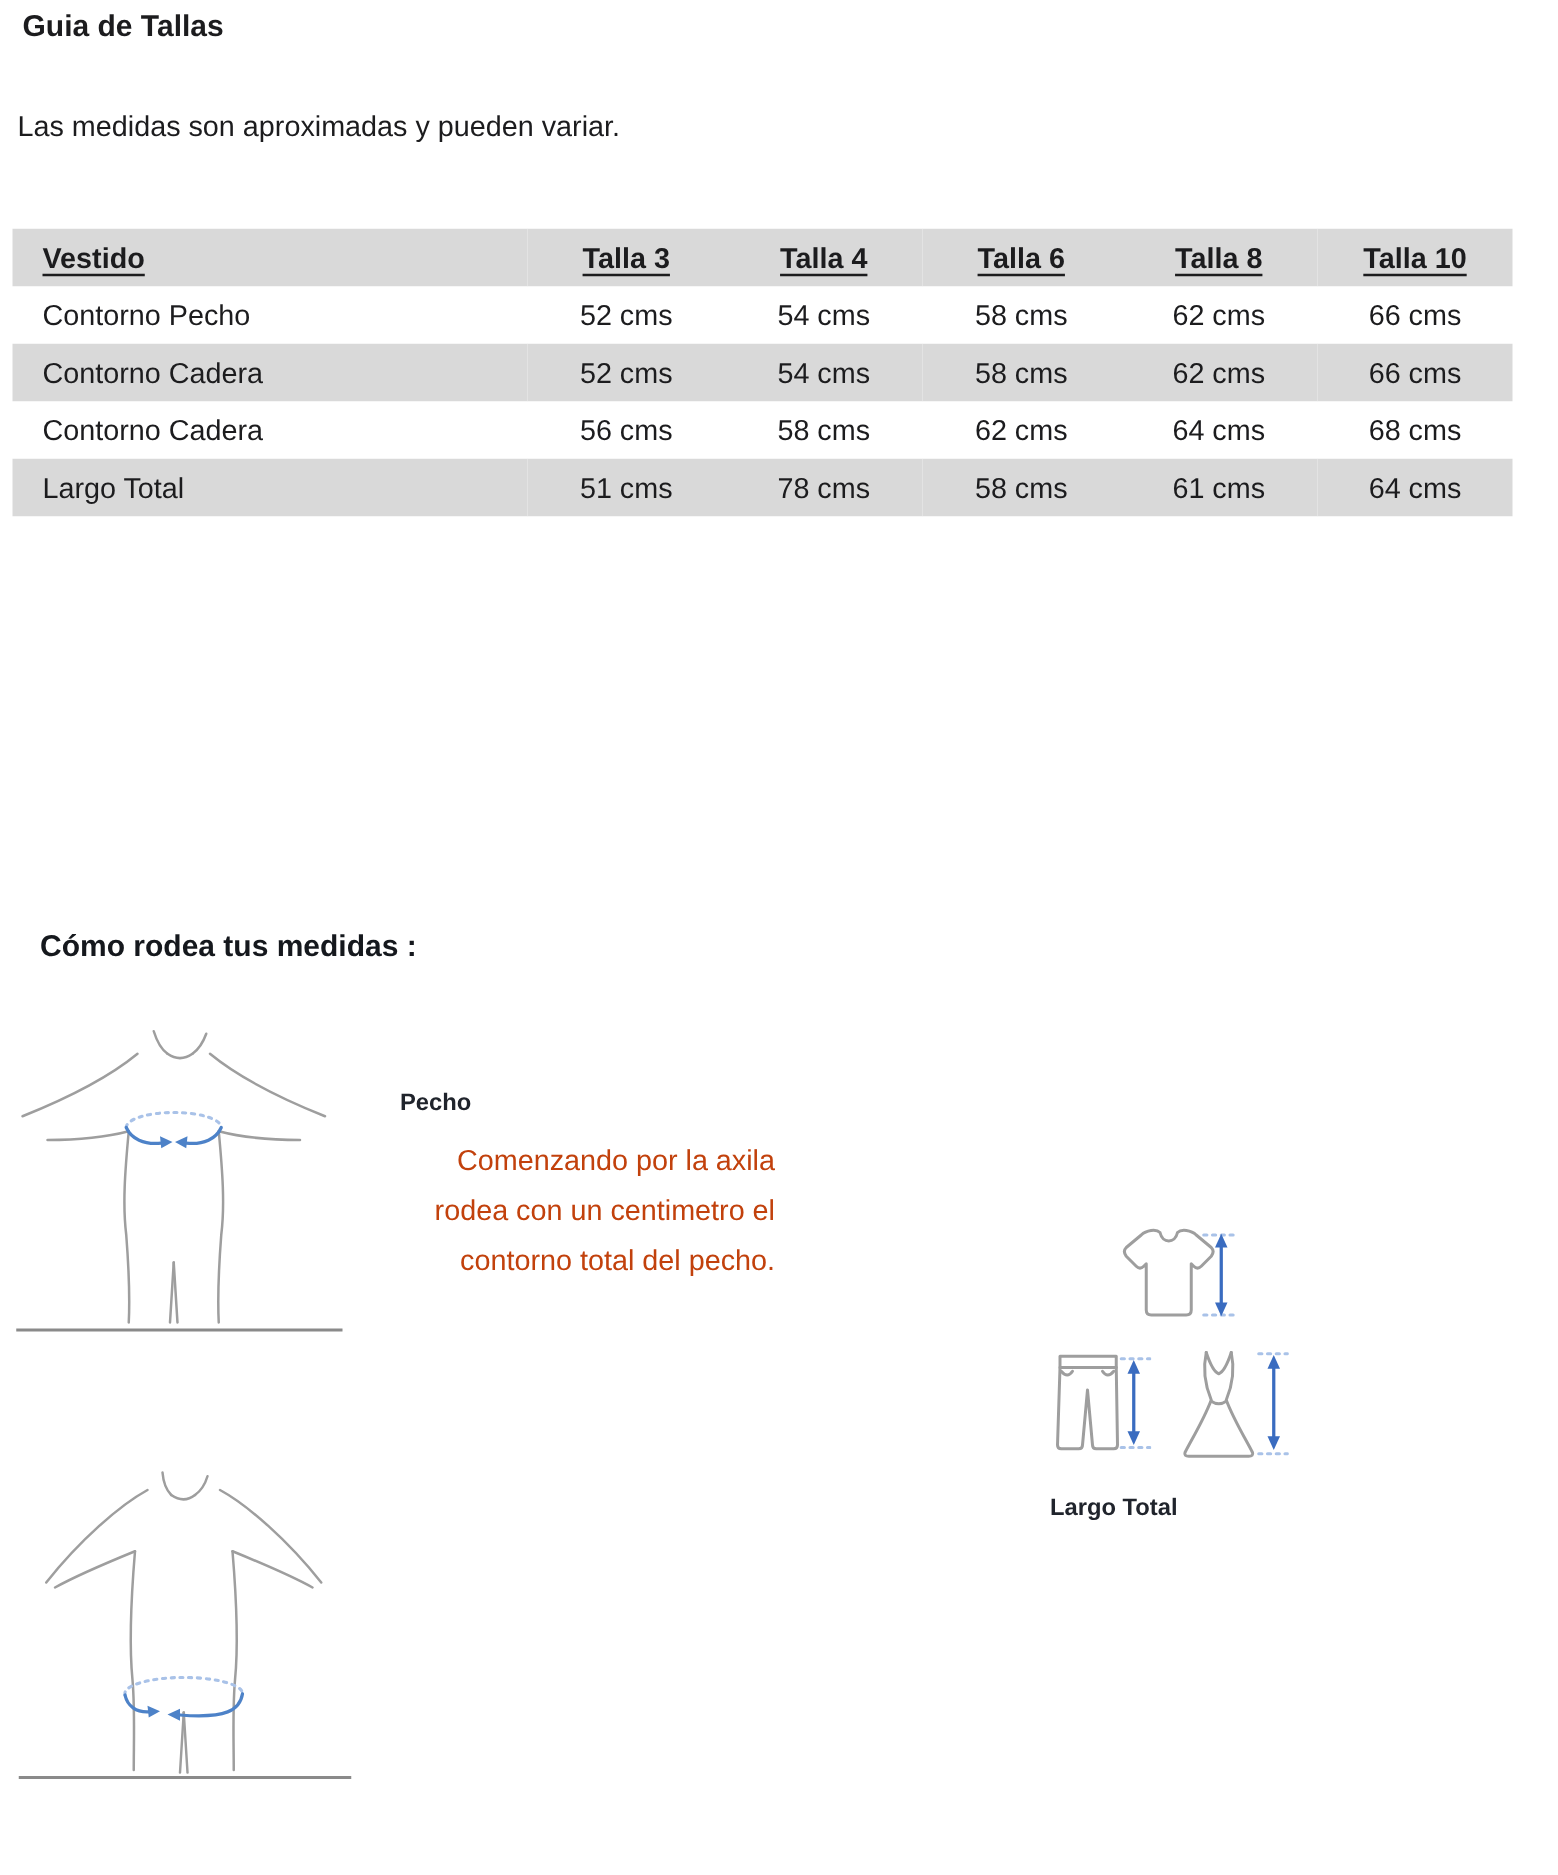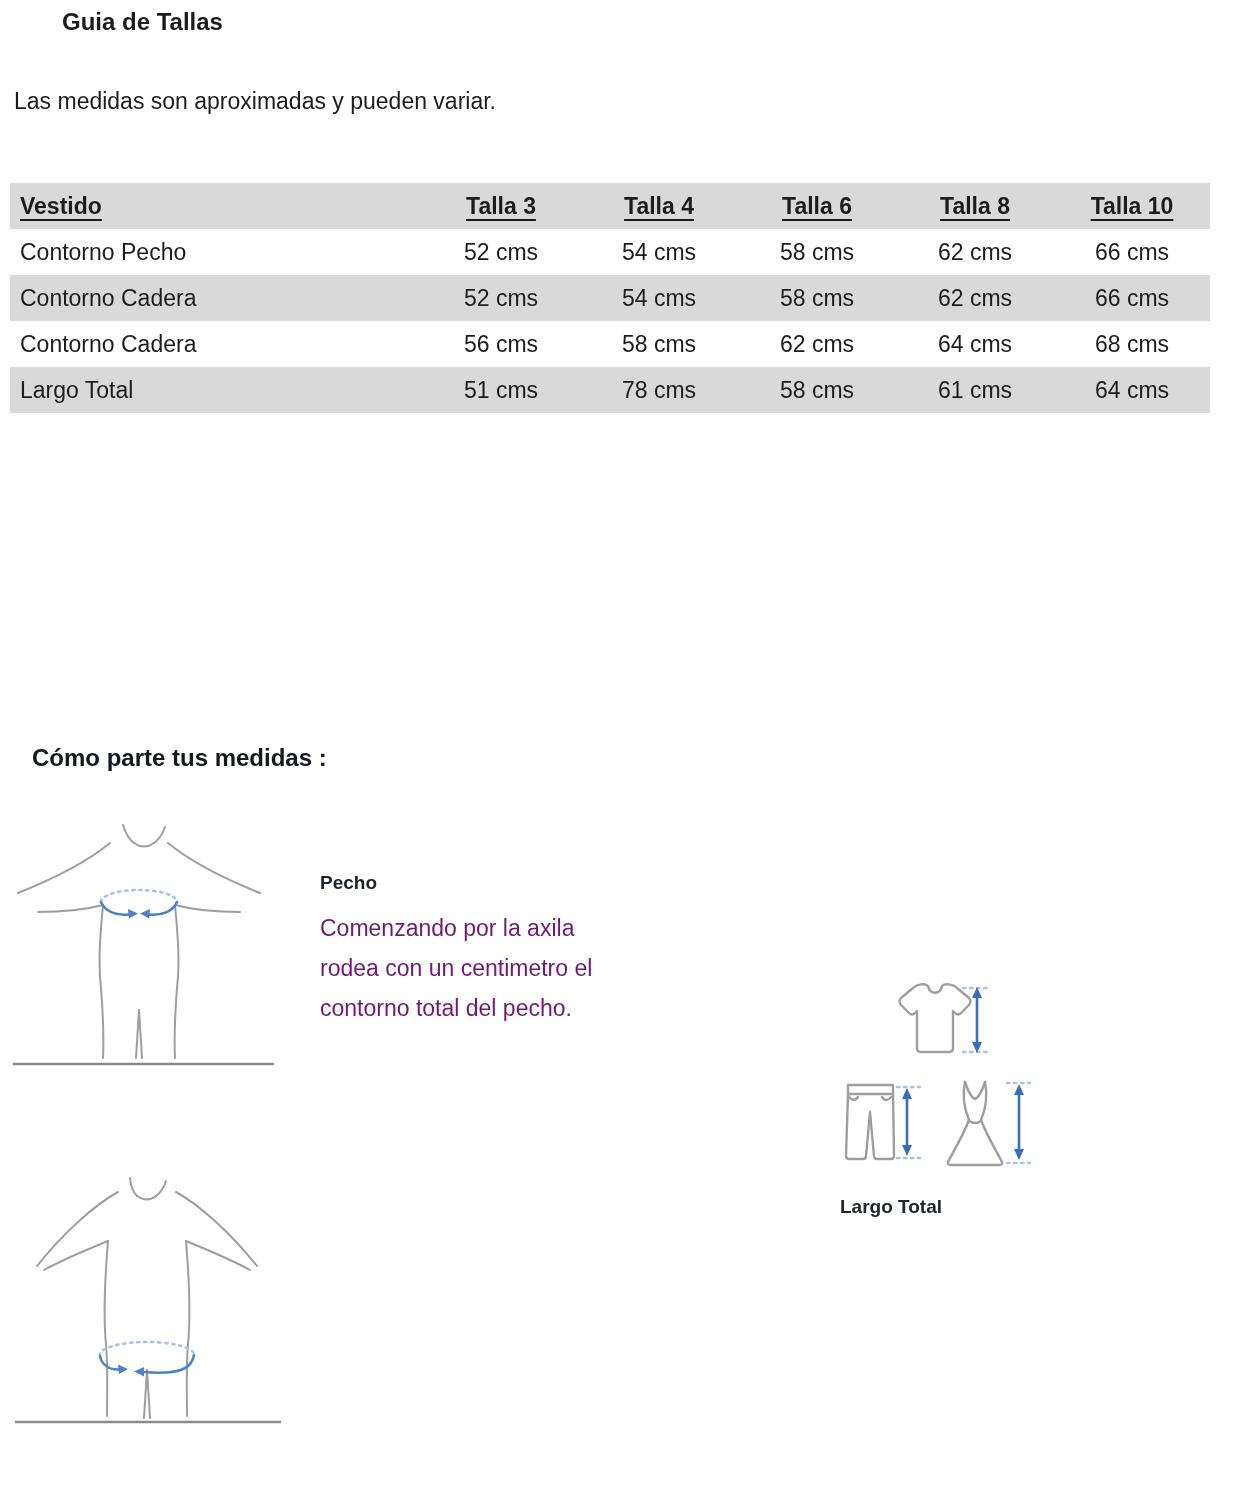--- a/index.html
+++ b/index.html
@@ -2,37 +2,37 @@
 <html><head>
 <meta charset="utf-8">
 <style>
   html,body { margin:0; padding:0; background:#ffffff; }
   .canvas {
     position:relative; width:1246px; height:1500px; background:#ffffff;
     font-family:"Liberation Sans", sans-serif; color:#1c1c1e; overflow:hidden;
   }
   .abs { position:absolute; }
 
-  .page-title { left:18px; top:8px; font-size:24px; font-weight:bold;margin-left:44px; }
+  .page-title { left:18px; top:8px; font-size:24px; font-weight:bold; }
   .disclaimer { left:14px; top:88px; font-size:23px; }
 
   table.size-table { position:absolute; left:10px; top:183px; width:1200px;
     border-collapse:collapse; table-layout:fixed; }
   .size-table th, .size-table td { height:46px; font-size:23px; vertical-align:middle;
     text-align:center; padding:0; white-space:nowrap; }
-  .size-table th:first-child, .size-table td:first-child { text-align:left; padding-left:10px; }
+  .size-table th:first-child, .size-table td:first-child { text-align:left; padding-left:24px; }
   .size-table thead th { background:#d9d9d9; font-weight:bold;
     text-decoration:underline; text-underline-offset:5px; text-decoration-thickness:2px; }
   .size-table tbody tr:nth-child(even) { background:#d9d9d9; }
 
   .how-to-heading { left:32px; top:744px; font-size:24px; font-weight:bold; color:#15181d; }
 
   .measure-block h3 { margin:0; font-size:19px; font-weight:bold; color:#20242c; }
   .measure-block p { margin:14px 0 0 0; font-size:23px; line-height:40px;
-    color:#701a75; white-space:pre-line; }
+    color:#c2410c; white-space:pre-line;text-align:right; }
 
   .pecho-block { left:320px; top:872px; width:300px; }
   .cadera-block { left:320px; top:1212px; width:300px; }
   .largo-block { left:840px; top:1196px; width:340px; }
 
   .fig1 { left:8px; top:812px; }
   .fig2 { left:0px; top:1172px; }
   .tshirt { left:893px; top:982px; }
   .pants { left:843px; top:1080px; }
   .dress { left:943px; top:1078px; }
@@ -103,21 +103,21 @@
         <td>Largo Total</td>
         <td>51 cms</td>
         <td>78 cms</td>
         <td>58 cms</td>
         <td>61 cms</td>
         <td>64 cms</td>
       </tr>
     </tbody>
   </table>
 
-  <div class="abs how-to-heading">Cómo parte tus medidas :</div>
+  <div class="abs how-to-heading">Cómo rodea tus medidas :</div>
 
   <div class="abs fig1">
     <svg width="278" height="256" viewBox="0 0 278 256">
       <path class="outline" d="M115 13 Q119 26 126 31"></path>
       <path class="outline" d="M157 15 Q153 26 146 31"></path>
       <path class="outline" d="M126 31 Q136 38 146 31"></path>
       <path class="outline" d="M102 31 C85 45 55 63 10 81"></path>
       <path class="outline" d="M30 100 C55 100 76 98 95 93"></path>
       <path class="outline" d="M160 31 C177 45 207 63 252 81"></path>
       <path class="outline" d="M232 100 C207 100 186 98 167 93"></path>

